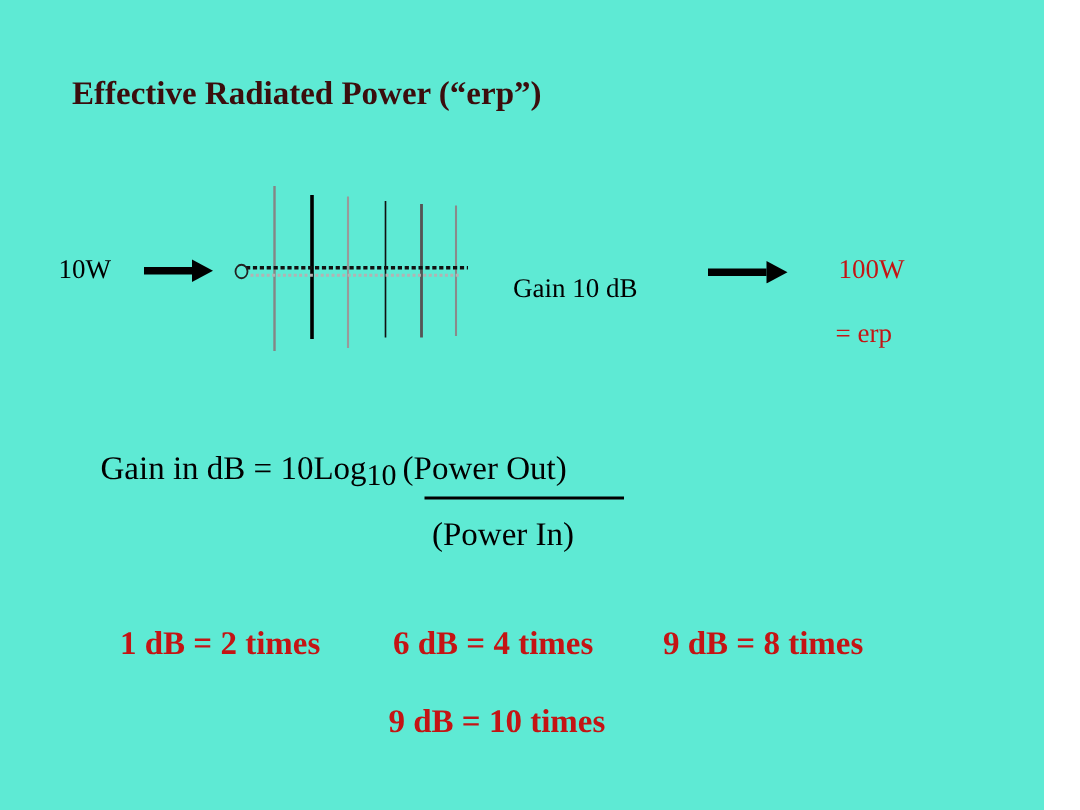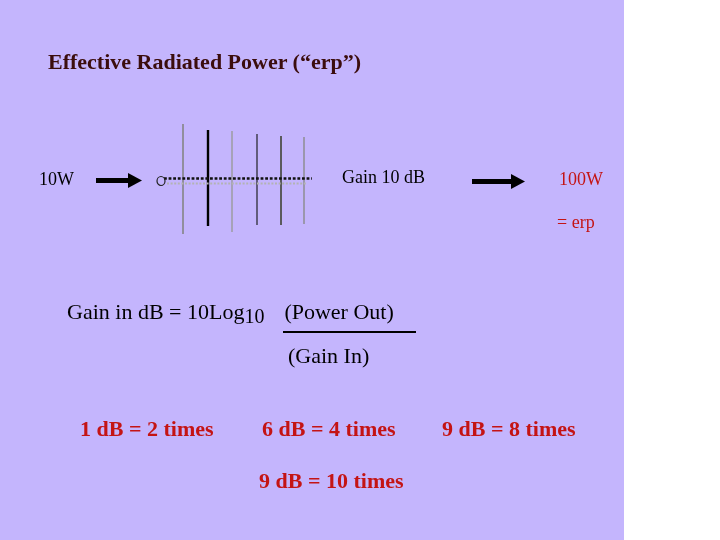--- a/index.html
+++ b/index.html
@@ -2,23 +2,23 @@
 <html><head>
 <meta charset="utf-8">
 <style>
   html, body {
     margin: 0;
     padding: 0;
     background: #ffffff;
   }
   .slide {
     position: relative;
-    width: 624px;
+    width: 696px;
     height: 540px;
-    background: #c4b5fd;
+    background: #5eead4;
     overflow: hidden;
     font-family: "Liberation Serif", "DejaVu Serif", serif;
   }
   .abs { position: absolute; white-space: nowrap; line-height: 1; }
 
   .title {
     left: 48px; top: 51px;
     margin: 0;
     font-size: 22px;
     font-weight: bold;
@@ -29,39 +29,39 @@
     font-size: 18px;
     color: #000000;
   }
   .label-red {
     font-size: 18px;
     font-weight: normal;
     color: #c41414;
   }
 
   .power-in   { left: 39px;  top: 170px; }
-  .gain-label { left: 342px; top: 168px; text-align: center; }
+  .gain-label { left: 342px; top: 183px; text-align: center; }
   .power-out  { left: 559px; top: 170px; }
   .erp-label  { left: 557px; top: 213px; text-align: right; }
 
   .arrow1 { left: 95px;  top: 172px; }
   .arrow2 { left: 471px; top: 173px; }
   .antenna { left: 154px; top: 120px; }
 
   .formula-line1 {
     left: 67px; top: 301px;
     font-size: 22px;
     color: #000000;
   }
   .formula-line1 sub {
     font-size: 20px;
     line-height: 0;
     vertical-align: -4px;
   }
-  .formula-numerator { margin-left: 20px; }
+  .formula-numerator { margin-left: 4px; }
 
   .fraction-bar {
     left: 283px; top: 331px;
     width: 133px; height: 0;
     border-top: 2px solid #000000;
   }
   .formula-denominator {
     left: 288px; top: 345px;
     font-size: 22px;
     color: #000000;
@@ -109,20 +109,20 @@
     <polygon points="40,1 54,8.5 40,16" fill="#000000"></polygon>
   </svg>
 
   <div class="abs label-red power-out">100W</div>
   <div class="abs label-red erp-label">= erp</div>
 
   <div class="abs formula-line1">
     <span>Gain in dB = 10Log</span><sub>10</sub><span class="formula-numerator">(Power Out)</span>
   </div>
   <div class="abs fraction-bar"></div>
-  <div class="abs formula-denominator">(Gain In)</div>
+  <div class="abs formula-denominator">(Power In)</div>
 
   <div class="abs conv conv-3">1 dB = 2 times</div>
   <div class="abs conv conv-6">6 dB = 4 times</div>
   <div class="abs conv conv-9">9 dB = 8 times</div>
   <div class="abs conv conv-10">9 dB = 10 times</div>
 
 </div>
 
 </body></html>

